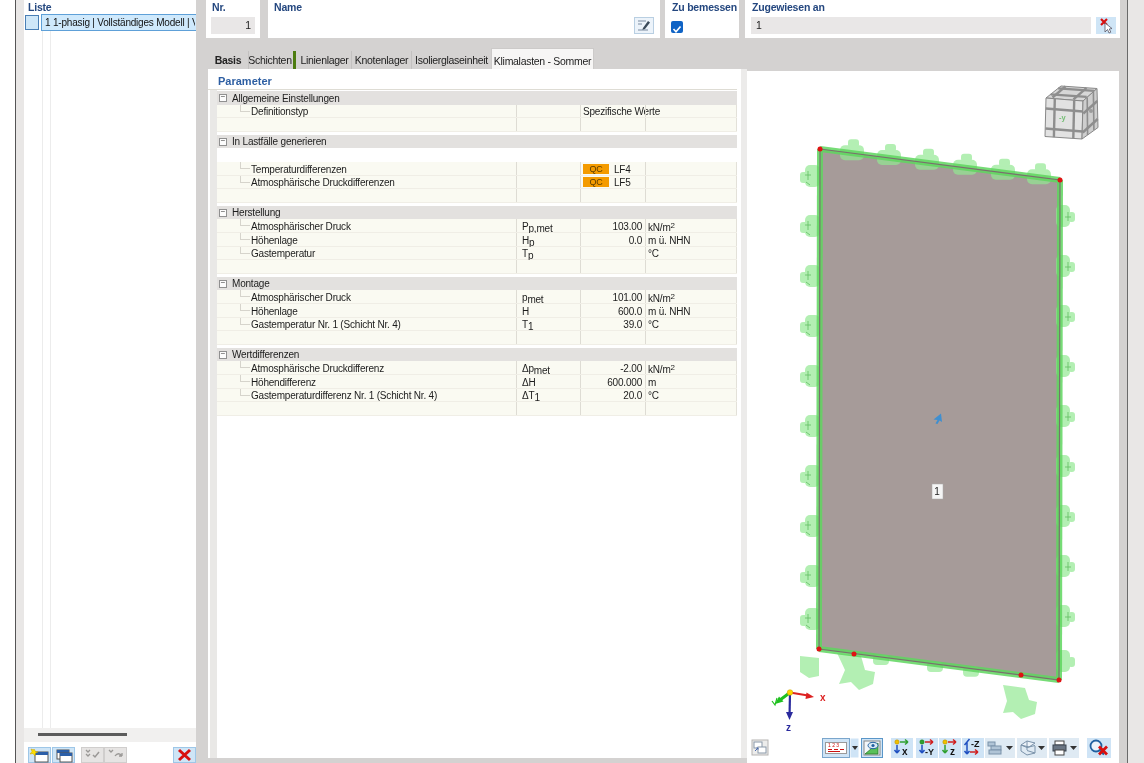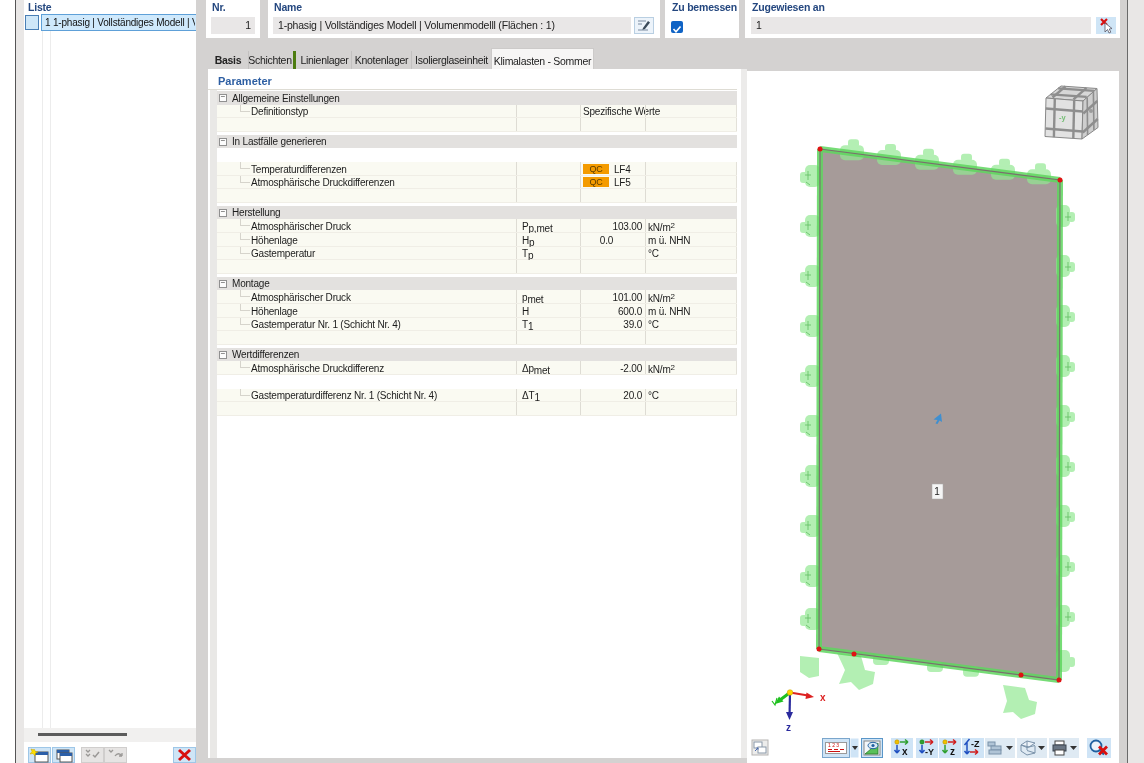--- a/index.html
+++ b/index.html
@@ -75,21 +75,20 @@
       </svg>
   </div>
 </div>
 
 <div class="abs white" style="left:206px;top:0;width:54px;height:38px;">
   <div class="abs lbl" style="left:6px;top:1px;">Nr.</div>
   <div class="abs inp" style="left:5px;top:17px;width:44px;height:17px;text-align:right;padding:2px 4px 0 0;">1</div>
 </div>
 <div class="abs white" style="left:268px;top:0;width:392px;height:38px;">
   <div class="abs lbl" style="left:6px;top:1px;">Name</div>
-  <div class="abs inp" style="left:5px;top:17px;width:358px;height:17px;padding:2px 0 0 5px;white-space:nowrap;overflow:hidden;">1-phasig | Vollständiges Modell | Volumenmodelll (Flächen : 1)</div>
   <div class="abs" style="left:366px;top:17px;width:20px;height:17px;background:#ecf3fa;border:1px solid #b9cfe2;"><svg width="18" height="15">
         <path d="M3 3 h8 M3 6 h4 M3 12 h10" stroke="#7a8ba0" stroke-width="1" fill="none"></path>
         <path d="M8 10 L13 3 l2 1.5 L10 11 l-2.6 0.8 Z" fill="#3a4a5a"></path>
       </svg></div>
 </div>
 <div class="abs white" style="left:665px;top:0;width:74px;height:38px;">
   <div class="abs lbl" style="left:7px;top:1px;">Zu bemessen</div>
   <div class="abs" style="left:6px;top:21px;width:12px;height:12px;background:#0f63c5;border-radius:2px;"><svg width="12" height="12">
         <path d="M2.5 6 l2.5 2.8 L9.5 3.5" stroke="#fff" stroke-width="1.6" fill="none"></path>
       </svg></div>
@@ -172,21 +171,21 @@
         <div class="abs" style="left:354px;top:1.5px;width:71px;text-align:right;">103.00</div>
         <div class="abs" style="left:431px;top:1.5px;">kN/m<sup>2</sup></div>
         <div class="cl1"></div>
         <div class="cl2"></div>
         <div class="cl3"></div>
       </div>
 <div class="abs grow" style="top:164.0px;">
         <div class="tree"></div>
         <div class="abs" style="left:34px;top:1.5px;">Höhenlage</div>
         <div class="abs" style="left:305px;top:1.5px;">H<sub>p</sub></div>
-        <div class="abs" style="left:354px;top:1.5px;width:71px;text-align:center;">0.0</div>
+        <div class="abs" style="left:354px;top:1.5px;width:71px;text-align:right;">0.0</div>
         <div class="abs" style="left:431px;top:1.5px;">m ü. NHN</div>
         <div class="cl1"></div>
         <div class="cl2"></div>
         <div class="cl3"></div>
       </div>
 <div class="abs grow" style="top:177.6px;">
         <div class="tree"></div>
         <div class="abs" style="left:34px;top:1.5px;">Gastemperatur</div>
         <div class="abs" style="left:305px;top:1.5px;">T<sub>p</sub></div>
         <div class="abs" style="left:354px;top:1.5px;width:71px;text-align:right;margin-top:45px;">19.0</div>
@@ -242,20 +241,30 @@
 <div class="abs ghead" style="top:278.8px;">
         <div class="xbox"><span>−</span></div>
         <div class="abs" style="left:15px;top:1.5px;">Wertdifferenzen</div>
       </div>
 <div class="abs grow" style="top:292.40000000000003px;">
         <div class="tree"></div>
         <div class="abs" style="left:34px;top:1.5px;">Atmosphärische Druckdifferenz</div>
         <div class="abs" style="left:305px;top:1.5px;">Δp<sub>met</sub></div>
         <div class="abs" style="left:354px;top:1.5px;width:71px;text-align:right;">-2.00</div>
         <div class="abs" style="left:431px;top:1.5px;">kN/m<sup>2</sup></div>
+        <div class="cl1"></div>
+        <div class="cl2"></div>
+        <div class="cl3"></div>
+      </div>
+<div class="abs grow" style="top:306.00000000000006px;">
+        <div class="tree"></div>
+        <div class="abs" style="left:34px;top:1.5px;">Höhendifferenz</div>
+        <div class="abs" style="left:305px;top:1.5px;">ΔH</div>
+        <div class="abs" style="left:354px;top:1.5px;width:71px;text-align:right;">600.000</div>
+        <div class="abs" style="left:431px;top:1.5px;">m</div>
         <div class="cl1"></div>
         <div class="cl2"></div>
         <div class="cl3"></div>
       </div>
 <div class="abs grow" style="top:319.6000000000001px;">
         <div class="tree"></div>
         <div class="abs" style="left:34px;top:1.5px;">Gastemperaturdifferenz Nr. 1 (Schicht Nr. 4)</div>
         <div class="abs" style="left:305px;top:1.5px;">ΔT<sub>1</sub></div>
         <div class="abs" style="left:354px;top:1.5px;width:71px;text-align:right;">20.0</div>
         <div class="abs" style="left:431px;top:1.5px;">°C</div>

